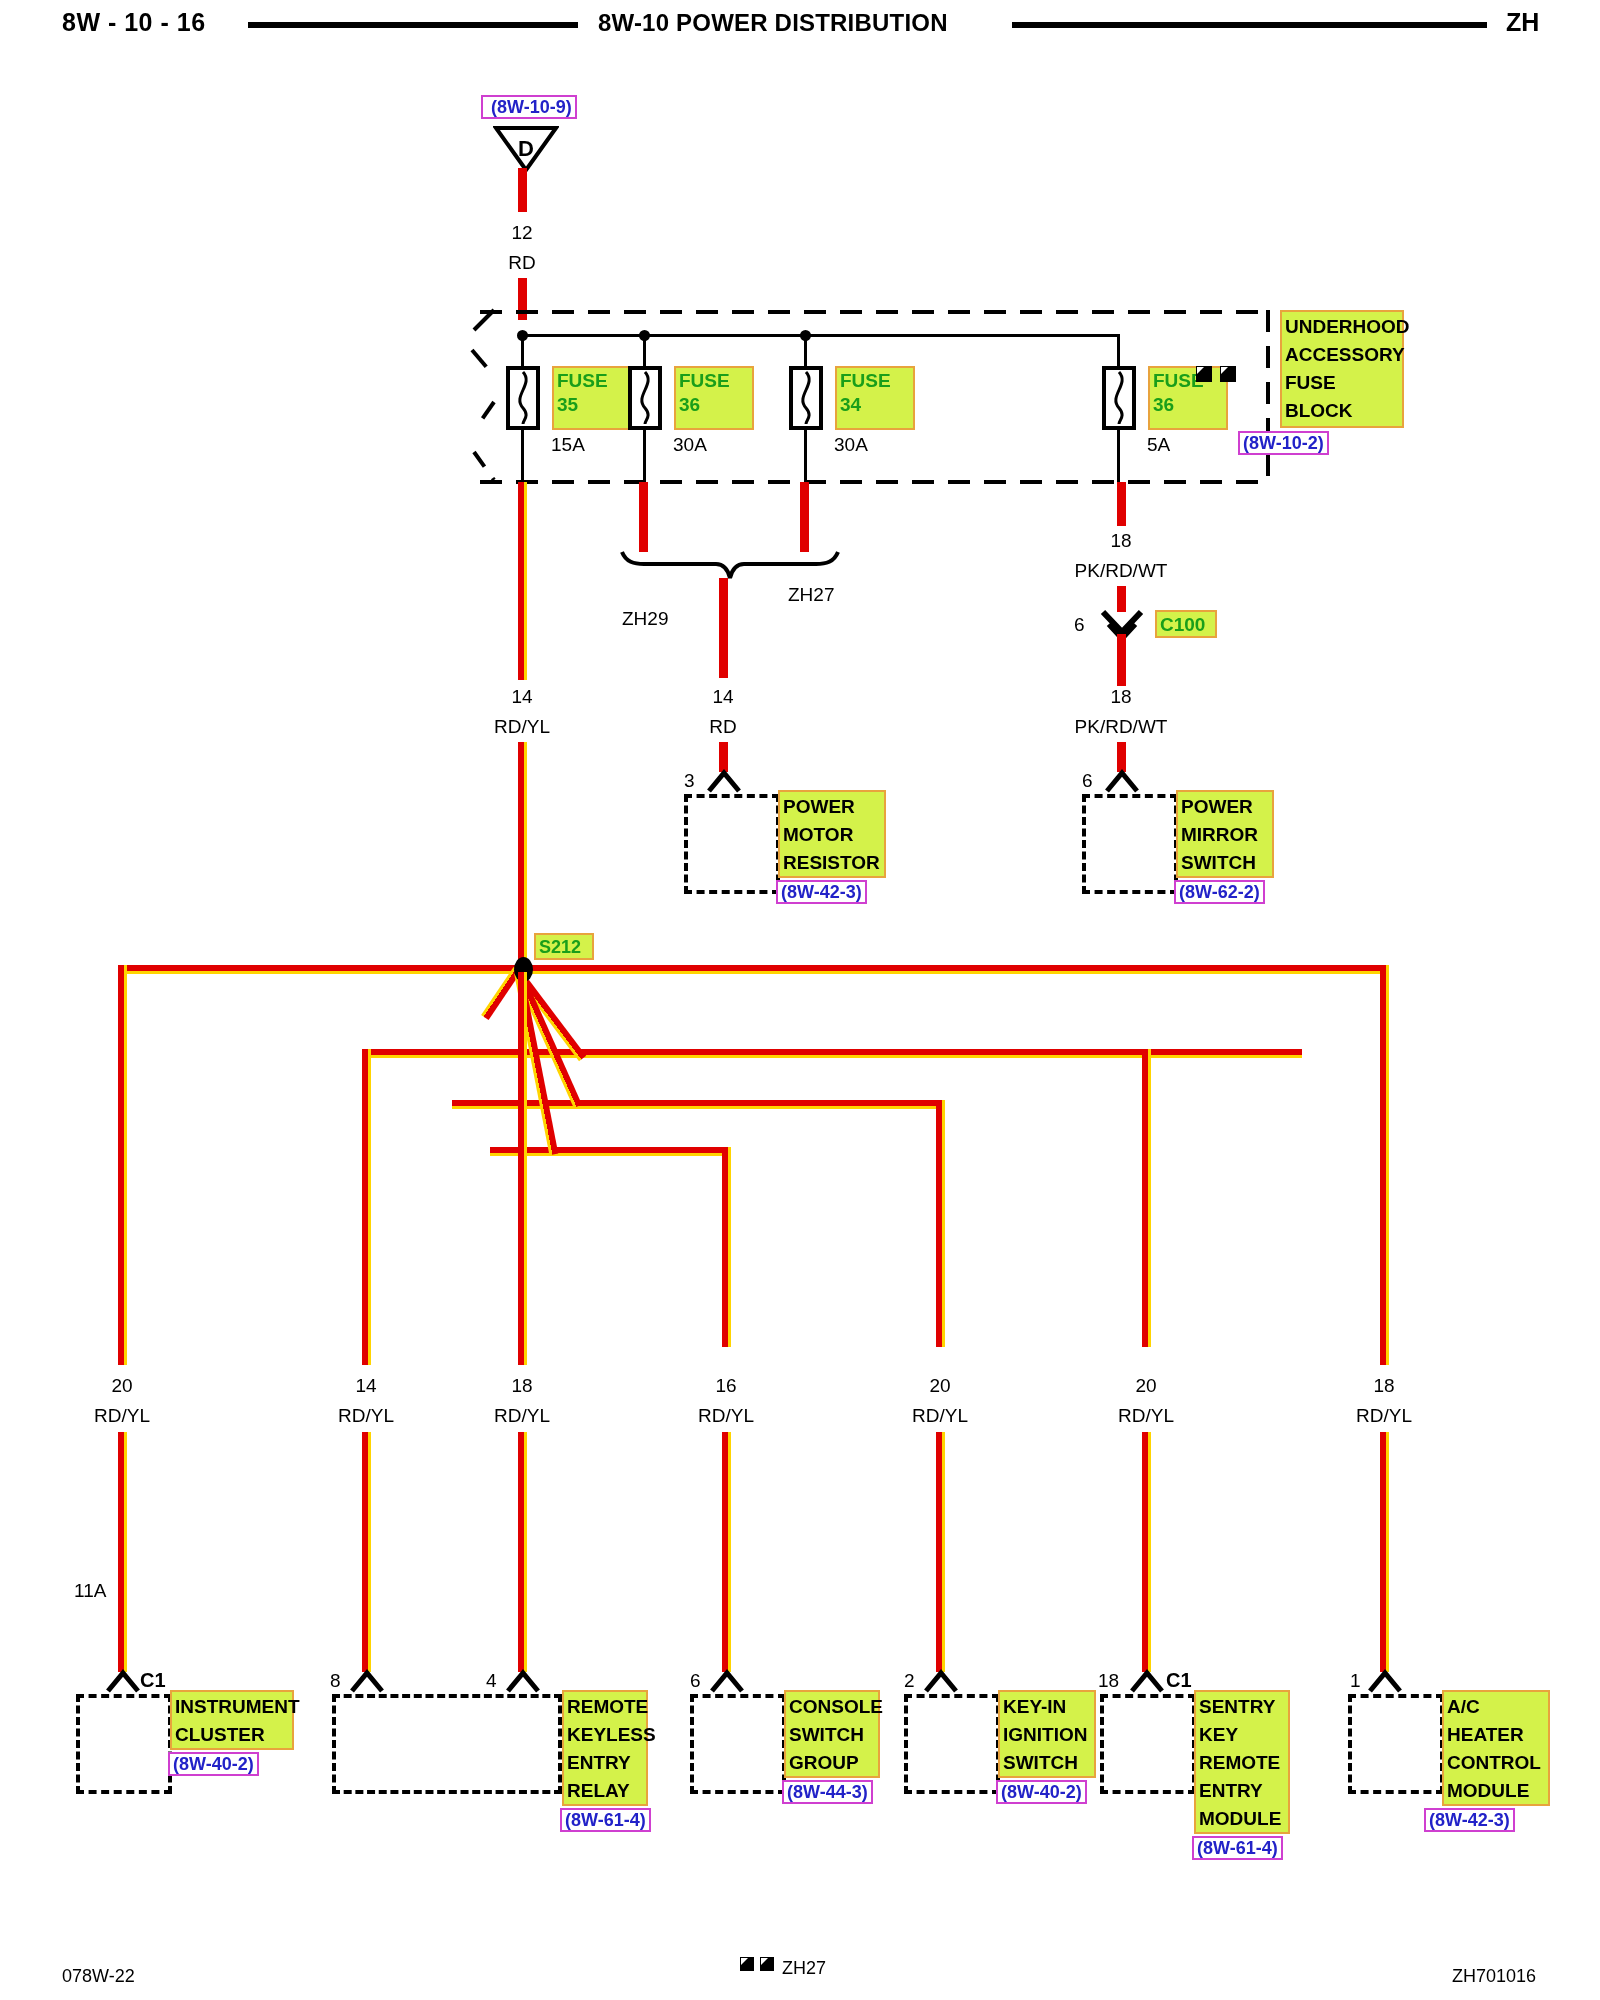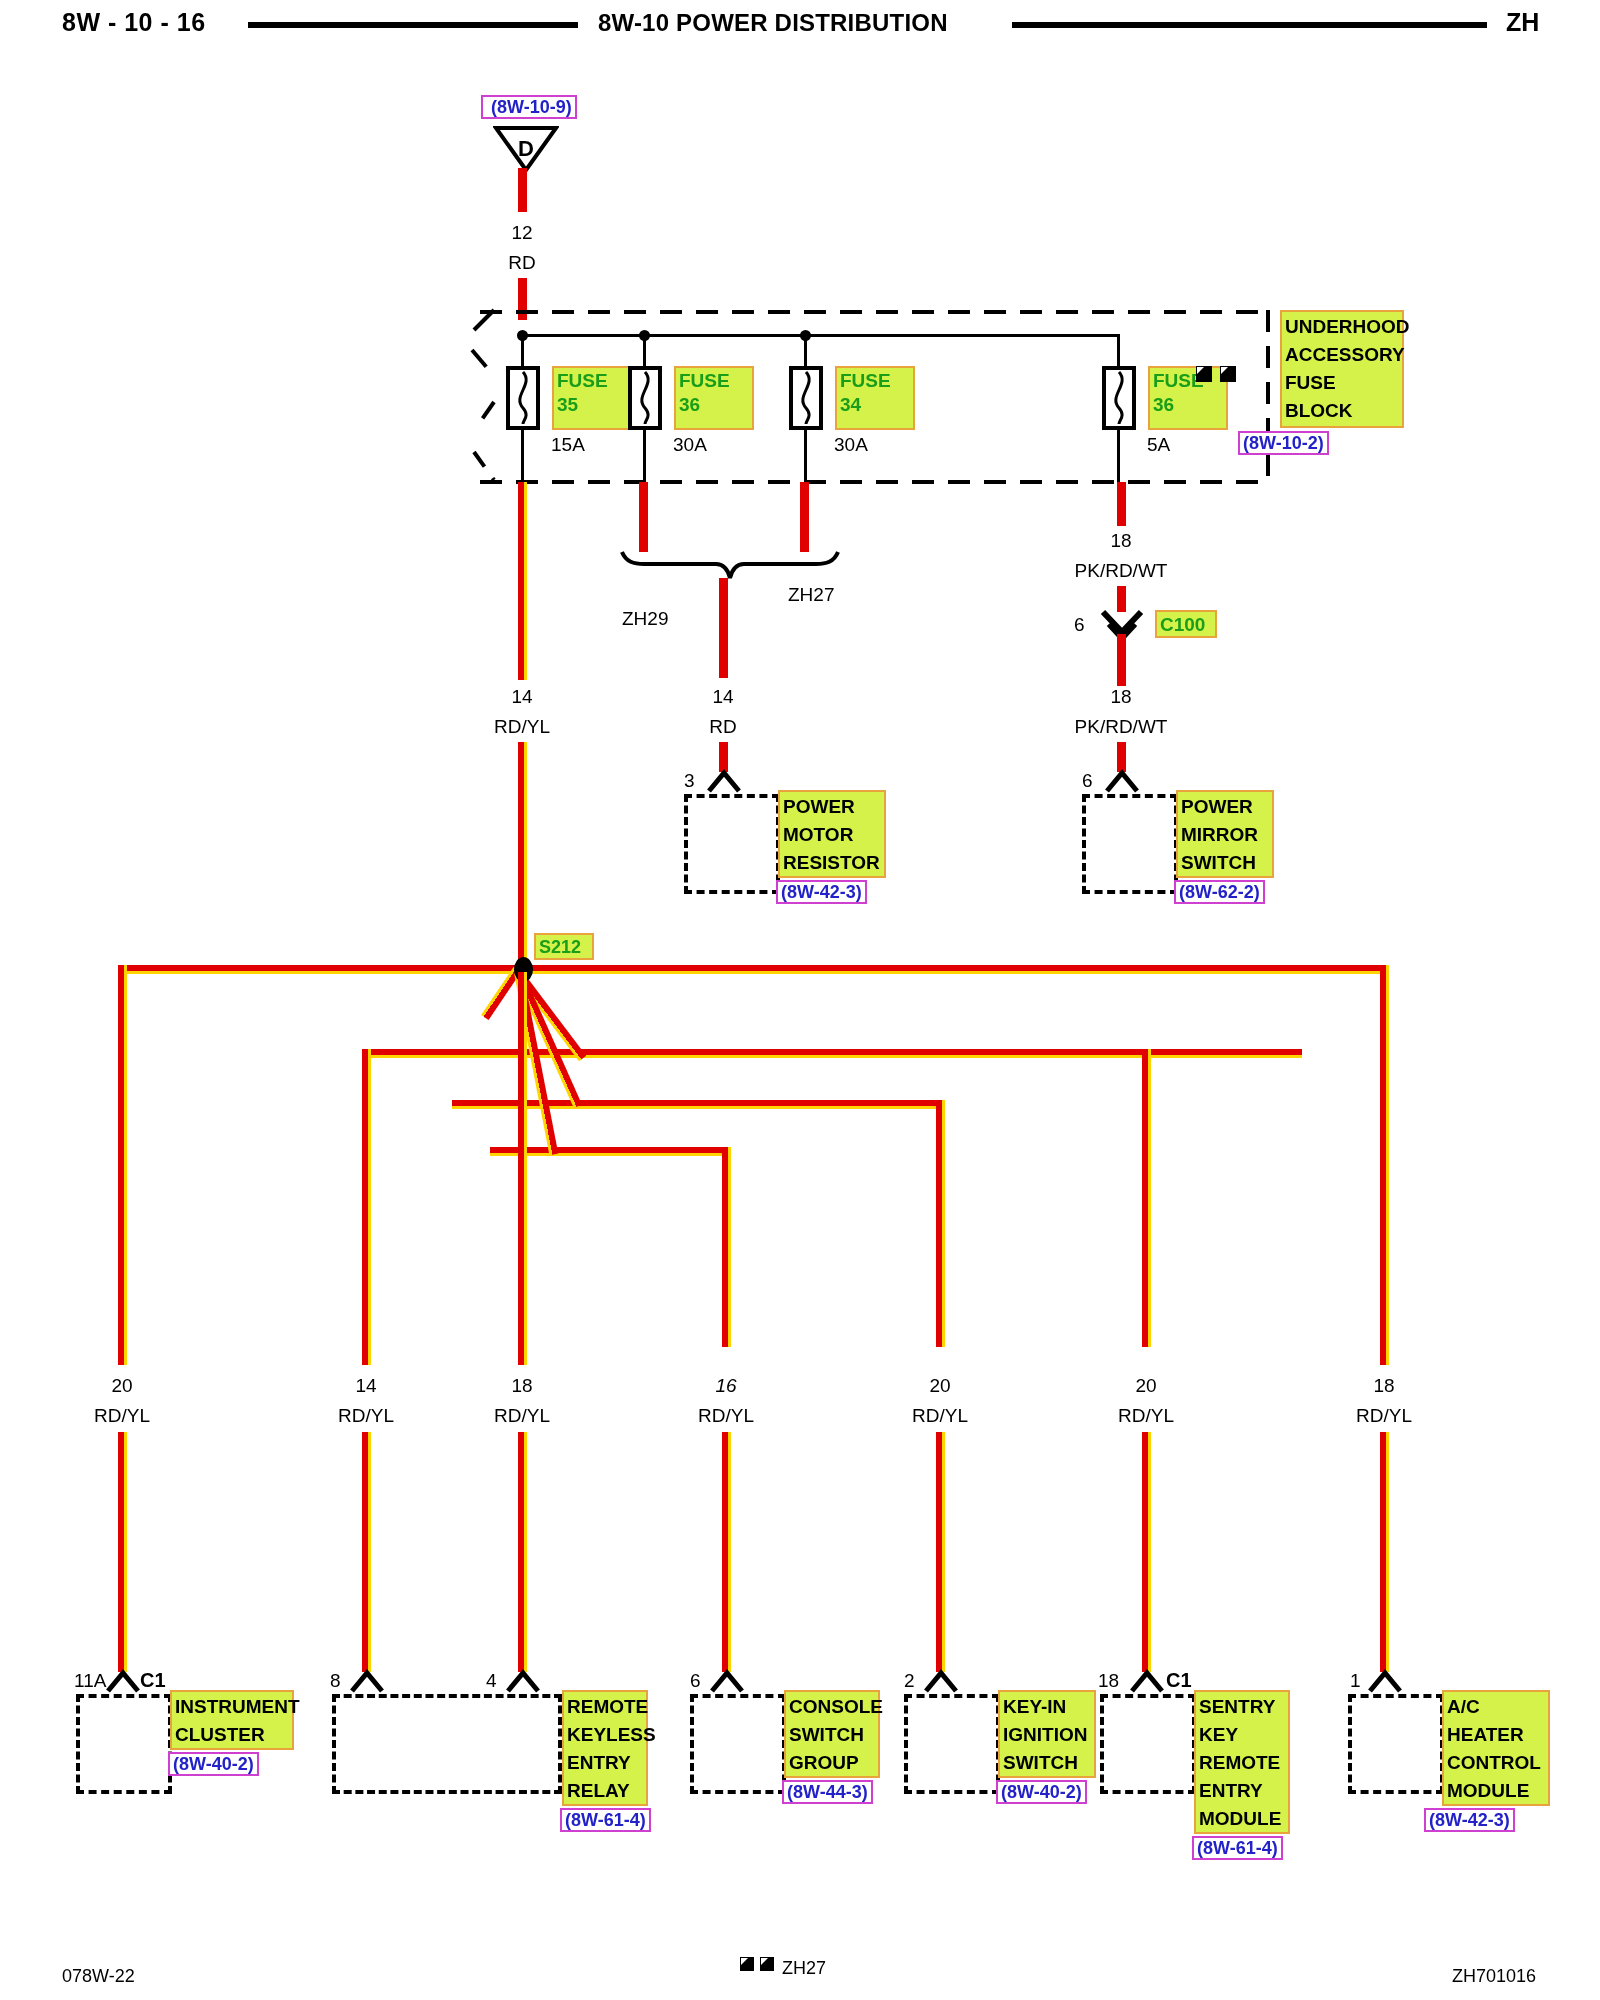--- a/index.html
+++ b/index.html
@@ -248,21 +248,21 @@
   <div class="lbl c" style="left:366px;top:1375px;">14</div>
   <div class="lbl c" style="left:366px;top:1405px;">RD/YL</div>
   <div class="wv-rdyl" style="left:362px;top:1432px;height:240px;"></div>
 
   <div class="wv-rdyl" style="left:518px;top:972px;height:393px;"></div>
   <div class="lbl c" style="left:522px;top:1375px;">18</div>
   <div class="lbl c" style="left:522px;top:1405px;">RD/YL</div>
   <div class="wv-rdyl" style="left:518px;top:1432px;height:240px;"></div>
 
   <div class="wv-rdyl" style="left:722px;top:1147px;height:200px;"></div>
-  <div class="lbl c" style="left:726px;top:1375px;font-style:italic;">16</div>
+  <div class="lbl c" style="left:726px;top:1375px;">16</div>
   <div class="lbl c" style="left:726px;top:1405px;">RD/YL</div>
   <div class="wv-rdyl" style="left:722px;top:1432px;height:240px;"></div>
 
   <div class="wv-rdyl" style="left:936px;top:1100px;height:247px;"></div>
   <div class="lbl c" style="left:940px;top:1375px;">20</div>
   <div class="lbl c" style="left:940px;top:1405px;">RD/YL</div>
   <div class="wv-rdyl" style="left:936px;top:1432px;height:240px;"></div>
 
   <div class="wv-rdyl" style="left:1142px;top:1049px;height:298px;"></div>
   <div class="lbl c" style="left:1146px;top:1375px;">20</div>
@@ -270,21 +270,21 @@
   <div class="wv-rdyl" style="left:1142px;top:1432px;height:240px;"></div>
 
   <div class="wv-rdyl" style="left:1380px;top:965px;height:400px;"></div>
   <div class="lbl c" style="left:1384px;top:1375px;">18</div>
   <div class="lbl c" style="left:1384px;top:1405px;">RD/YL</div>
   <div class="wv-rdyl" style="left:1380px;top:1432px;height:240px;"></div>
 
   <svg class="svgbox" style="left:104px;top:1668px;width:38px;height:26px;" viewBox="0 0 38 26">
     <path d="M 4 23 L 19 5 L 34 23" stroke="#000" stroke-width="5" fill="none"></path>
   </svg>
-  <div class="lbl" style="left:74px;top:1670px;">11A</div>
+  <div class="lbl" style="left:74px;top:1580px;">11A</div>
   <div class="lbl bold" style="left:140px;top:1669px;font-size:20px;">C1</div>
   <div class="comp" style="left:76px;top:1694px;width:96px;height:100px;"></div>
   <div class="chip" style="left:170px;top:1690px;width:124px;height:60px;line-height:28px;">
     <span>INSTRUMENT</span><br>
     <span>CLUSTER</span>
   </div>
   <div class="ref" style="left:168px;top:1752px;">(8W-40-2)</div>
 
   <svg class="svgbox" style="left:348px;top:1668px;width:38px;height:26px;" viewBox="0 0 38 26">
     <path d="M 4 23 L 19 5 L 34 23" stroke="#000" stroke-width="5" fill="none"></path>

